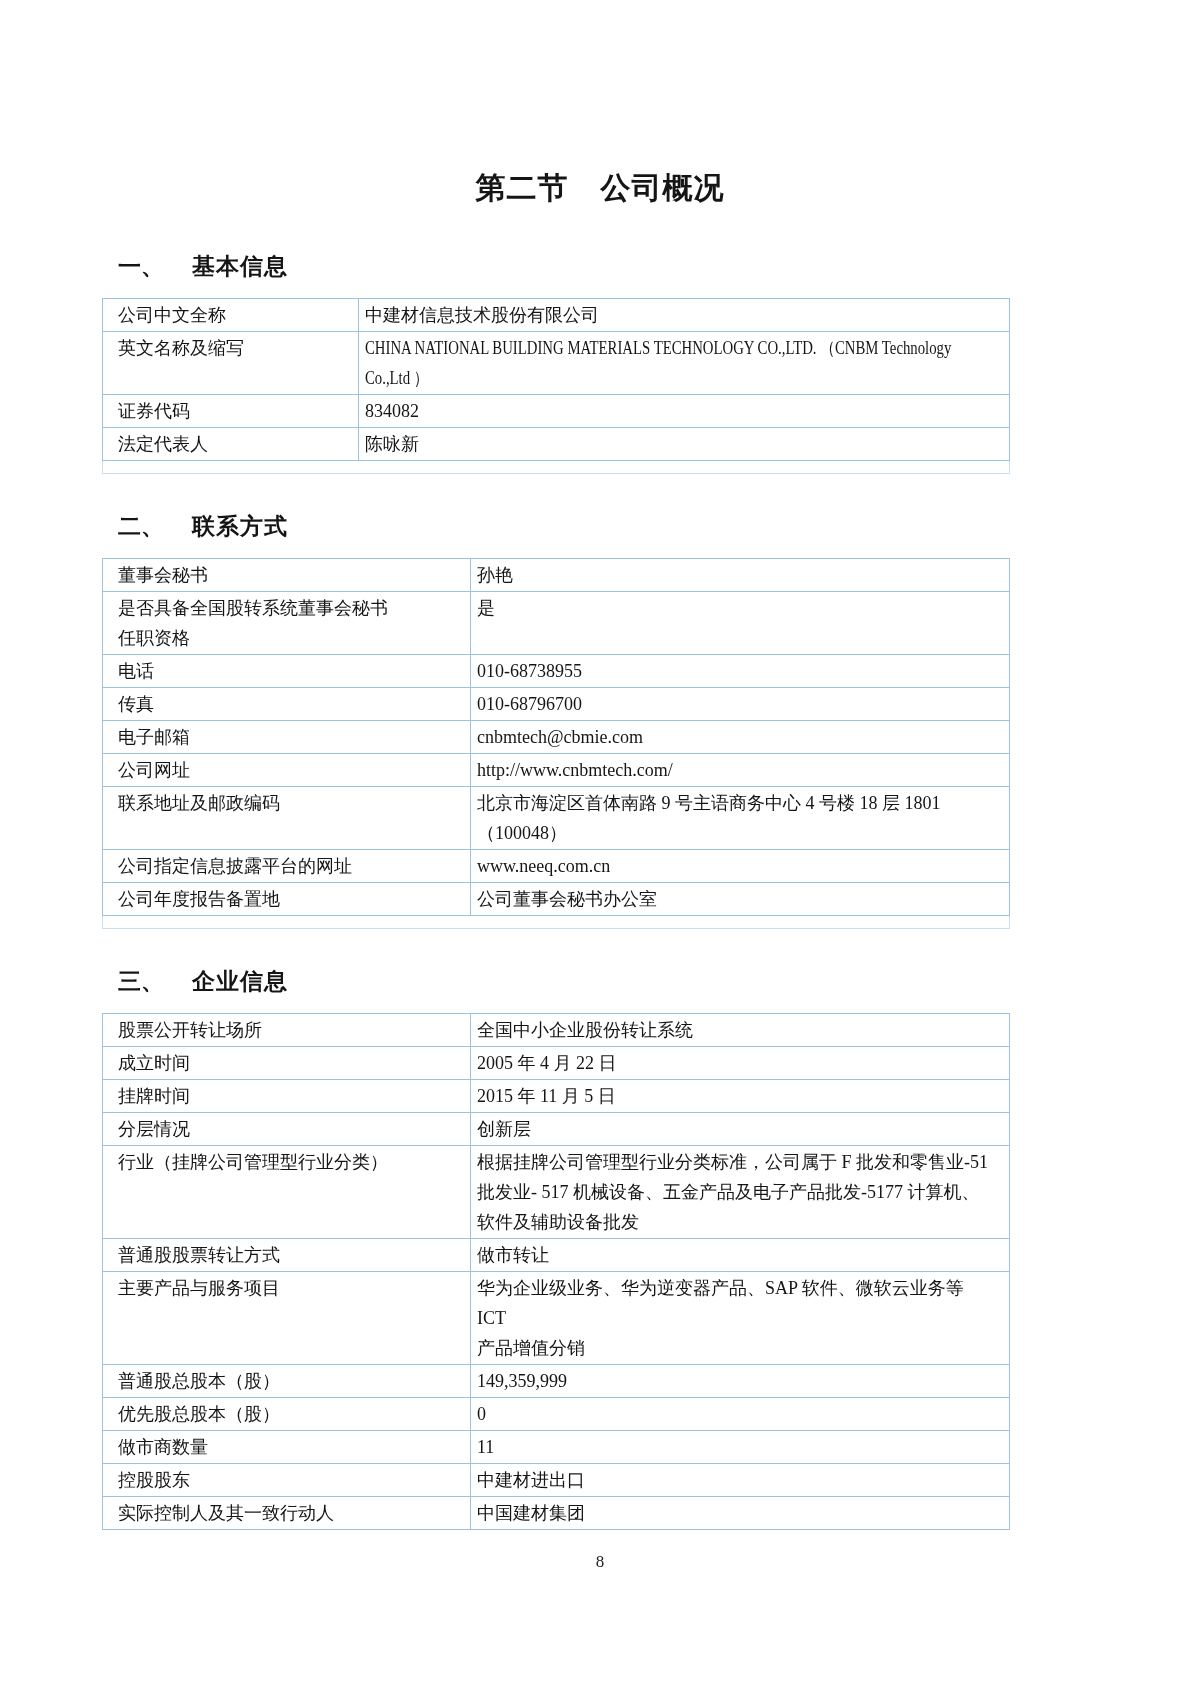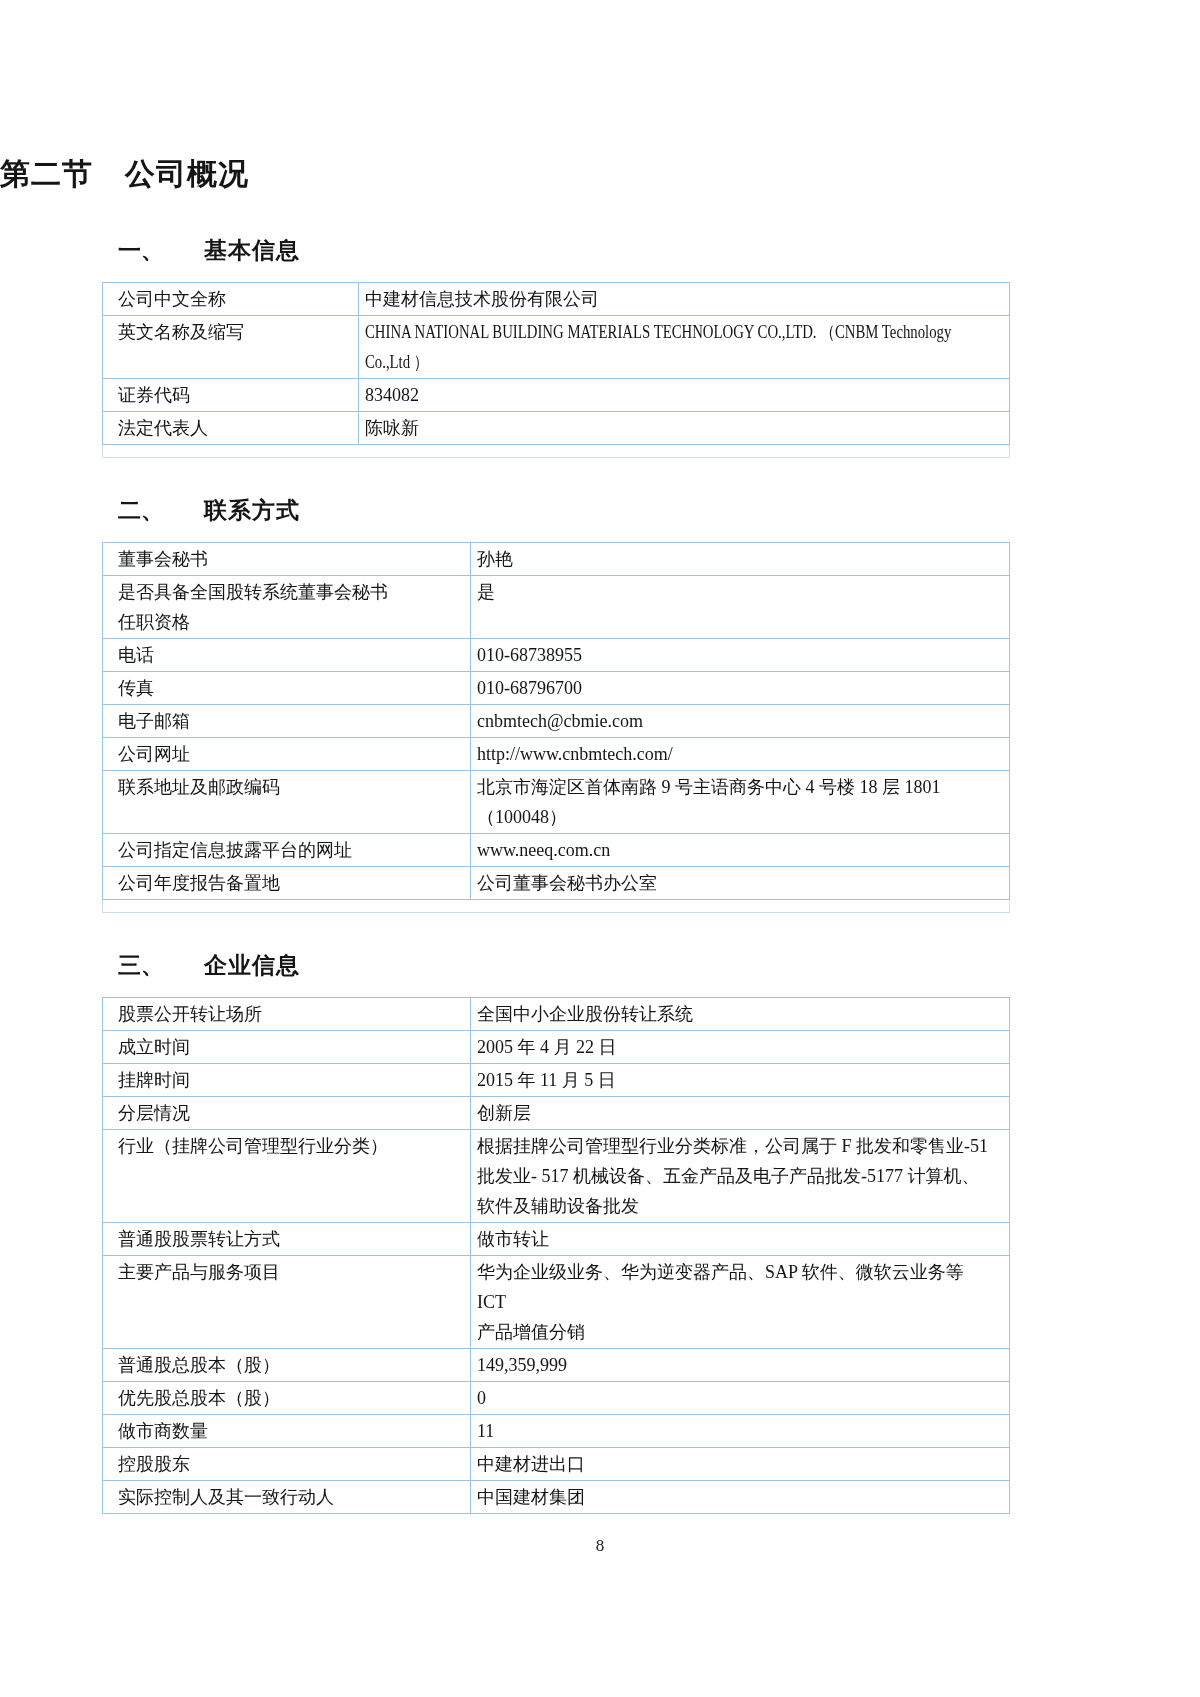--- a/index.html
+++ b/index.html
@@ -13,37 +13,37 @@
     width:1200px;height:1697px;
     margin:0 auto;
     background:#ffffff;
     overflow:hidden;
     box-sizing:border-box;
     padding-top:152px;
     color:var(--txt);
     font-family:"Liberation Serif","DejaVu Serif",serif;
   }
   .doc-title{
-    margin:0;
-    text-align:left;
-    font-family:Liberation Serif, serif;
+    margin:16px;
+    text-align:center;
+    font-family:Liberation Mono, monospace;
     font-size:30px;font-weight:700;
     line-height:44px;
     letter-spacing:1px;
   }
   .doc-title .t2{margin-left:32px;}
   .sec-heading{
     margin:36px 0 16px 118px;
     font-family:"DejaVu Sans","Liberation Sans",sans-serif;
     font-size:23px;font-weight:700;
     line-height:32px;
     display:flex;align-items:baseline;
   }
   .sec-heading.first{margin-top:38px;}
-  .sec-heading .sec-text{margin-left:40px;letter-spacing:1px;}
+  .sec-heading .sec-text{margin-left:28px;letter-spacing:1px;}
   table.info-table{
     border-collapse:collapse;
     table-layout:fixed;
     width:908px;
     margin-left:102px;
   }
   table.info-table td{
     border:1px solid var(--tbl-border);
     vertical-align:top;
     font-size:18px;

